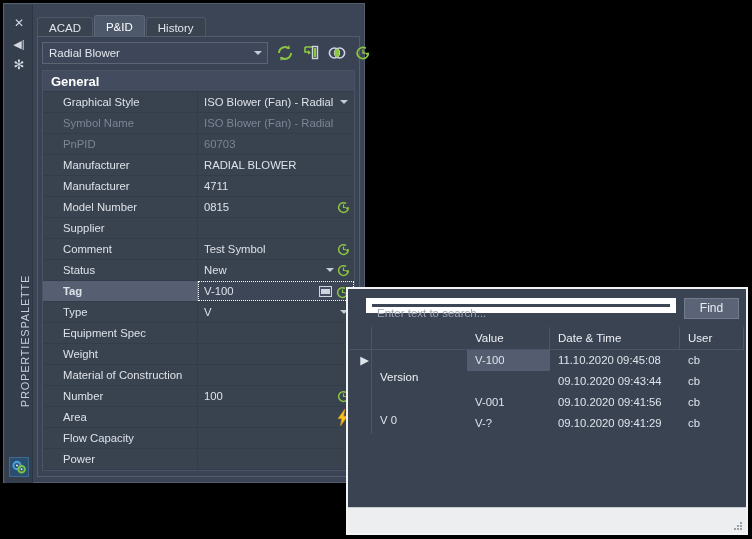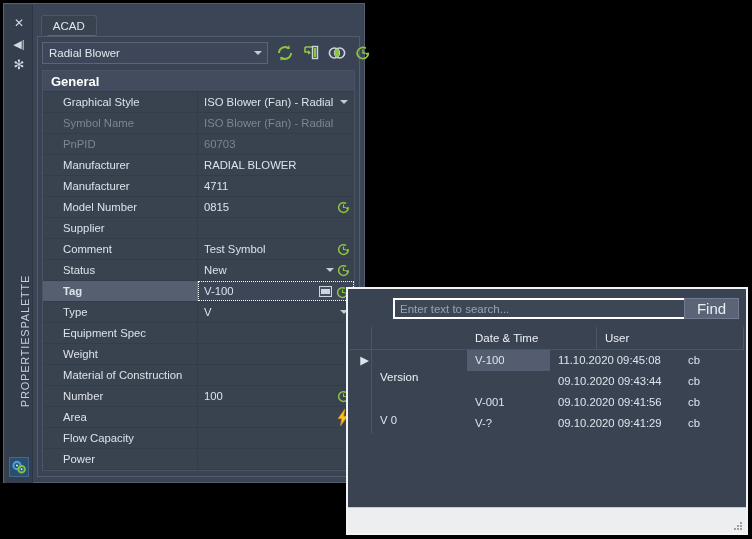--- a/index.html
+++ b/index.html
@@ -28,21 +28,21 @@
     color:#c9cfda;font-size:11px;letter-spacing:.8px;text-align:center;
     white-space:nowrap;
   }
   #palette-badge{
     position:absolute;left:4px;bottom:6px;width:20px;height:20px;
     background:#2b4d6e;border:1px solid #3d6a91;box-sizing:border-box;
     display:flex;align-items:center;justify-content:center;
   }
 
   
-  #tabs{position:absolute;left:32px;top:10px;height:22px;display:flex;align-items:flex-end;flex-direction:column;}
+  #tabs{position:absolute;left:32px;top:10px;height:22px;display:flex;align-items:flex-end;}
   .tab{
     height:20px;line-height:20px;padding:0 11px;font-size:11.5px;color:#e2e6ec;
     background:#39424f;border:1px solid #4d5768;border-bottom:none;
     border-radius:3px 3px 0 0;margin-right:1px;box-sizing:border-box;cursor:pointer;
   }
   .tab.active{background:#4c5costs;}
   .tab.active{background:#4e586b;color:#ffffff;height:22px;line-height:22px;border-color:#5c677a;}
 
   
   #content{
@@ -104,31 +104,31 @@
   .minibtn i{display:block;margin:2px 1px 0 1px;height:5px;background:#cfd5de;}
 
   
   #dialog{
     position:absolute;left:346px;top:287px;width:402px;height:248px;
     background:#39414f;border:2px solid #f2f3f5;box-sizing:border-box;
   }
   #dlg-body{position:absolute;left:0;top:0;right:0;bottom:26px;background:#3a4352;}
   #searchrow{position:absolute;left:0;top:0;right:0;height:38px;}
   #searchbox{
-    position:absolute;left:18px;top:9px;width:310px;height:21px;
-    background:#3d4654;border:2px solid #ffffff;box-sizing:border-box;
-    color:#9aa3b1;font-size:11.5px;line-height:19px;padding-left:5px;margin-left:27px;
+    position:absolute;left:18px;top:9px;width:310px;height:15px;
+    background:#3d4654;border:6px solid #ffffff;box-sizing:border-box;
+    color:#9aa3b1;font-size:11.5px;line-height:19px;padding-left:5px;
   }
   #findbtn{
     position:absolute;left:336px;top:9px;width:55px;height:21px;
     background:#59617395;box-sizing:border-box;
   }
   #findbtn{
     background:#5b6476;border:1px solid #717b8d;color:#e9edf3;
-    font-size:15px;line-height:19px;text-align:center;cursor:pointer;
+    font-size:12px;line-height:19px;text-align:center;cursor:pointer;
   }
   #tbl{position:absolute;left:2px;top:38px;right:2px;bottom:2px;background:#3a4352;}
   .thead{display:flex;height:22px;line-height:22px;border-bottom:1px solid #4c5567;}
   .thead div{
     color:#eef1f5;font-size:11.5px;padding-left:8px;box-sizing:border-box;
     border-right:1px solid #4c5567;
   }
   .trow{display:flex;height:21px;line-height:21px;}
   .trow.sel .c-value{background:#545d70;}
   .trow div{color:#dfe4ec;font-size:11.3px;padding-left:8px;box-sizing:border-box;}
@@ -326,20 +326,21 @@
 
       <div id="searchrow">
         <div id="searchbox" placeholder="Enter text to search...">Enter text to search...</div>
         <div id="findbtn">Find</div>
       </div>
 
       <div id="tbl">
         <div class="thead">
           <div class="c-ind"></div>
           <div class="c-ver">Version</div>
+          <div class="c-value">Value</div>
           <div class="c-date">Date &amp; Time</div>
           <div class="c-user">User</div>
         </div>
         <div id="trows">
             <div class="trow sel">
               <div class="c-ind">▶</div>
               <div class="c-ver"></div>
               <div class="c-value">V-100</div>
               <div class="c-date">11.10.2020 09:45:08</div>
               <div class="c-user">cb</div>

